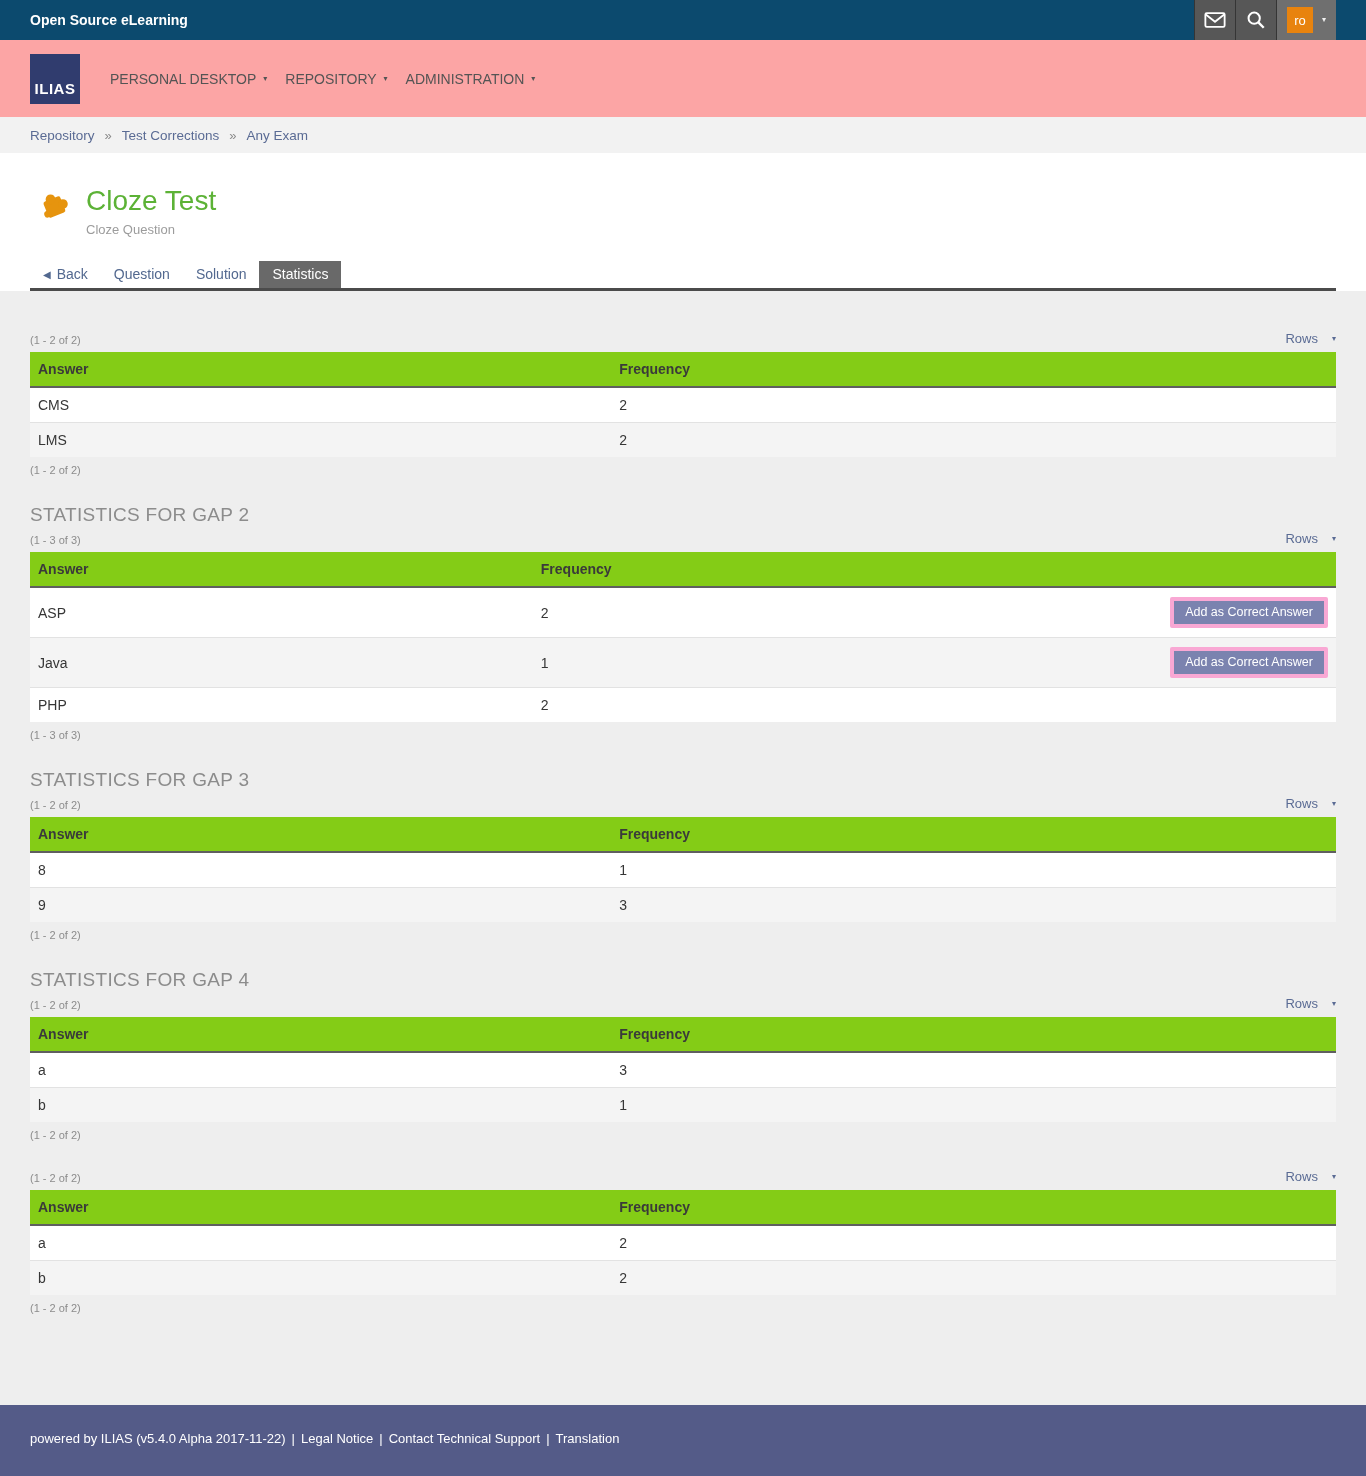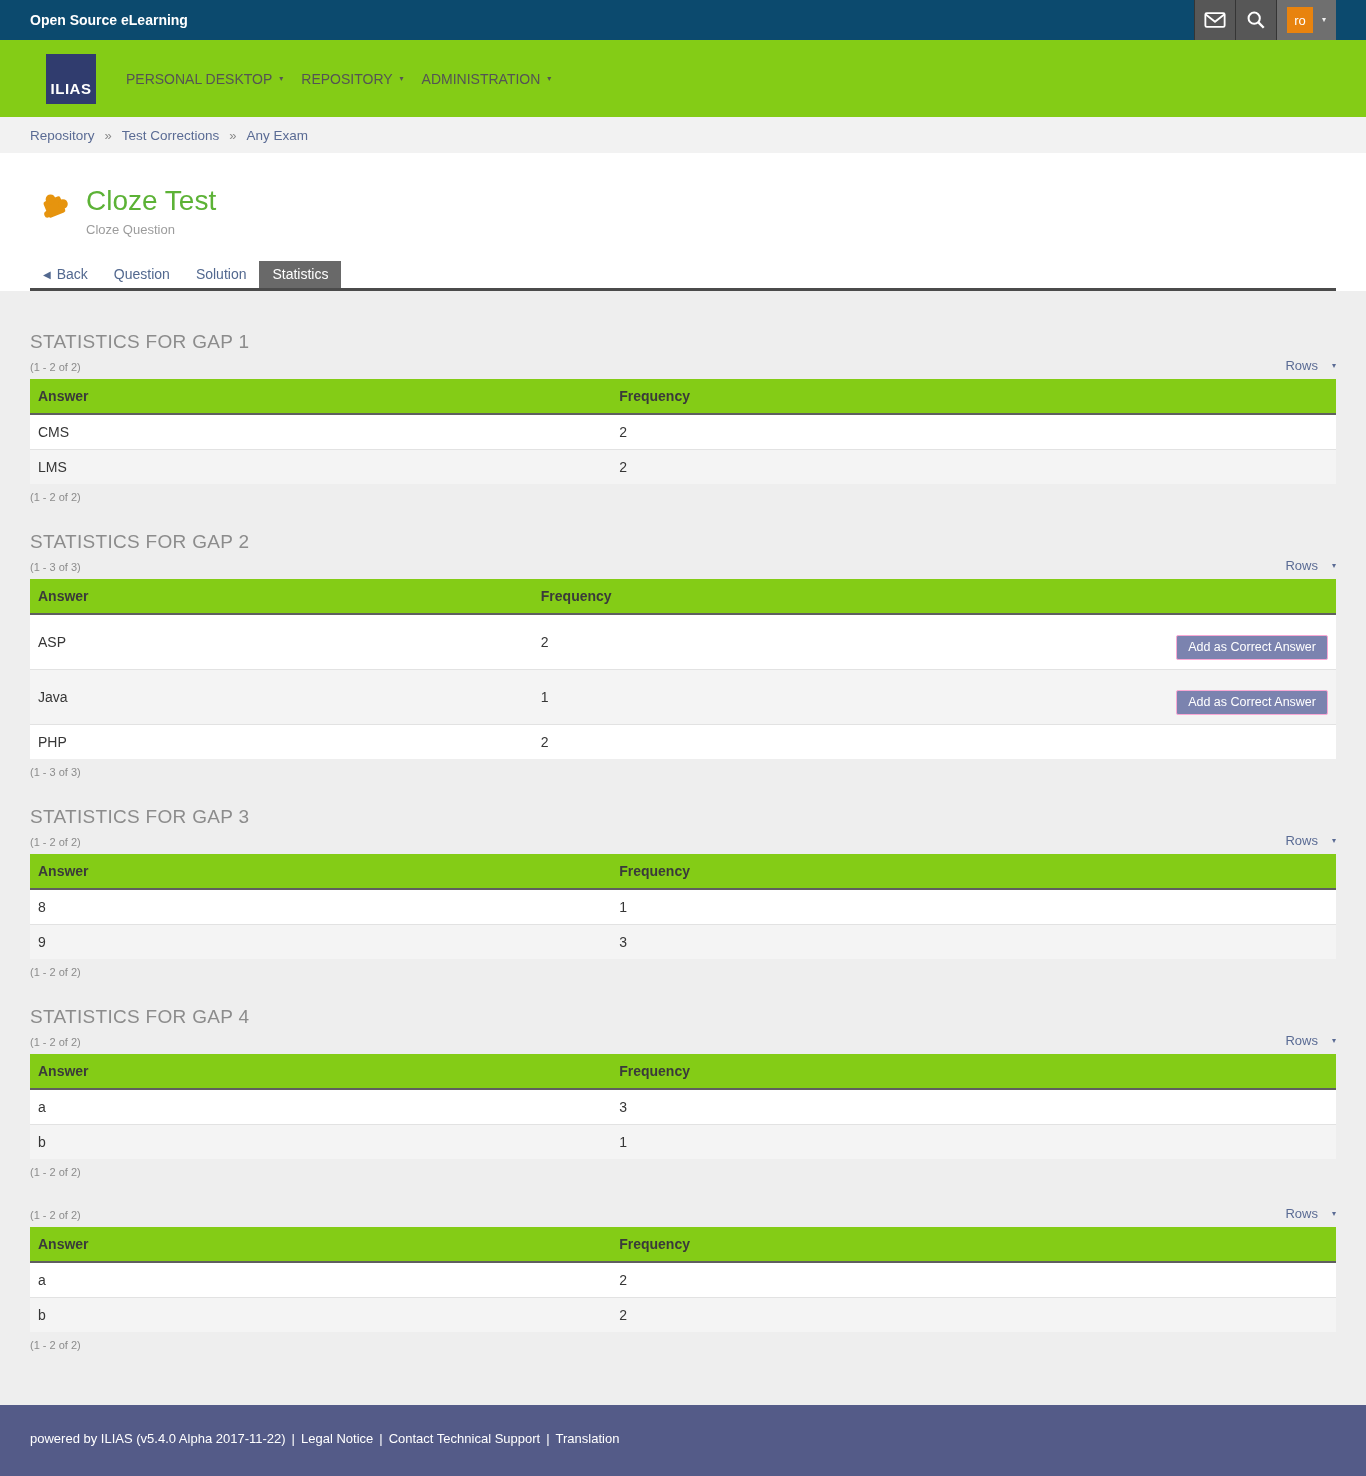--- a/index.html
+++ b/index.html
@@ -20,21 +20,21 @@
     width:41px; height:40px; background:#575757; border-left:1px solid #353535;
     display:flex; align-items:center; justify-content:center; cursor:pointer;
   }
   .top-cell.user-cell { width:60px; background:#6f6f6f; gap:9px; padding:0 8px; }
   .avatar {
     width:26px; height:26px; background:#e8830e; color:#fff; font-size:13px;
     display:flex; align-items:center; justify-content:center;
   }
   .caret-small { color:#f0f0f0; font-size:8px; line-height:1; }
   
-  .masthead { height:77px; background:#84cc16; display:flex; align-items:center; padding-left:46px; }
+  .masthead { height:77px; background:#fca5a5; display:flex; align-items:center; padding-left:30px; }
   .logo {
     width:50px; height:50px; background:#303c6e; color:#fff; font-weight:bold;
     font-size:15px; letter-spacing:0.5px; display:flex; align-items:flex-end;
     justify-content:center; padding-bottom:7px; cursor:pointer;
   }
   .mainnav { display:flex; margin-left:30px; gap:18px; }
   .nav-item { color:#545454; font-size:14px; cursor:pointer; display:flex; align-items:center; gap:7px; }
   .nav-item .caret-small { color:#545454; }
   
   .breadcrumb-bar { height:36px; background:#f2f2f2; display:flex; align-items:center; padding-left:30px; }
@@ -70,23 +70,23 @@
     font-weight:bold;
   }
   tbody td { padding:9px 8px; color:#363636; border-top:1px solid #e2e2e2; }
   tbody tr:first-child td { border-top:none; }
   tbody tr:nth-child(even) { background:#f4f4f4; }
   .col-answer { width:44.5%; }
   .has-action .col-answer { width:38.5%; }
   .has-action .col-freq { width:46.5%; }
   .col-action { text-align:right; }
   .btn {
-    display:inline-block; background:#7b83af; border:1px solid #f9a8d4; color:#ffffff;
+    display:inline-block; background:#7b83af; border:4px solid #f9a8d4; color:#ffffff;
     font-size:12.5px; font-family:"Liberation Sans",sans-serif;
-    padding:4px 11px; border-radius:2px; cursor:pointer; line-height:1.2;margin-top:11px;
+    padding:4px 11px; border-radius:2px; cursor:pointer; line-height:1.2;
   }
   .range-bottom { margin-top:7px; }
   
   .footer { height:71px; background:#545b88; color:#ffffff; font-size:13px; padding:26px 0 0 30px; }
   .footer a { color:#ffffff; text-decoration:none; cursor:pointer; }
   .f-sep { margin:0 6px; }
   svg.glyph { display:block; }
 </style>
 </head>
 <body>
@@ -175,21 +175,20 @@
     </div>
     <div class="tab active">
       <span>Statistics</span>
     </div>
   </div>
 </div>
 
 <div class="content">
 
   <div class="section">
-    <div class="section-title">STATISTICS FOR GAP 1</div>
     <div class="meta-row">
       <span class="range">(1 - 2 of 2)</span>
       <span class="rows-dd">
         <span>Rows</span>
         <span class="caret-small">▾</span>
       </span>
     </div>
     <table>
       <thead>
           <tr>

